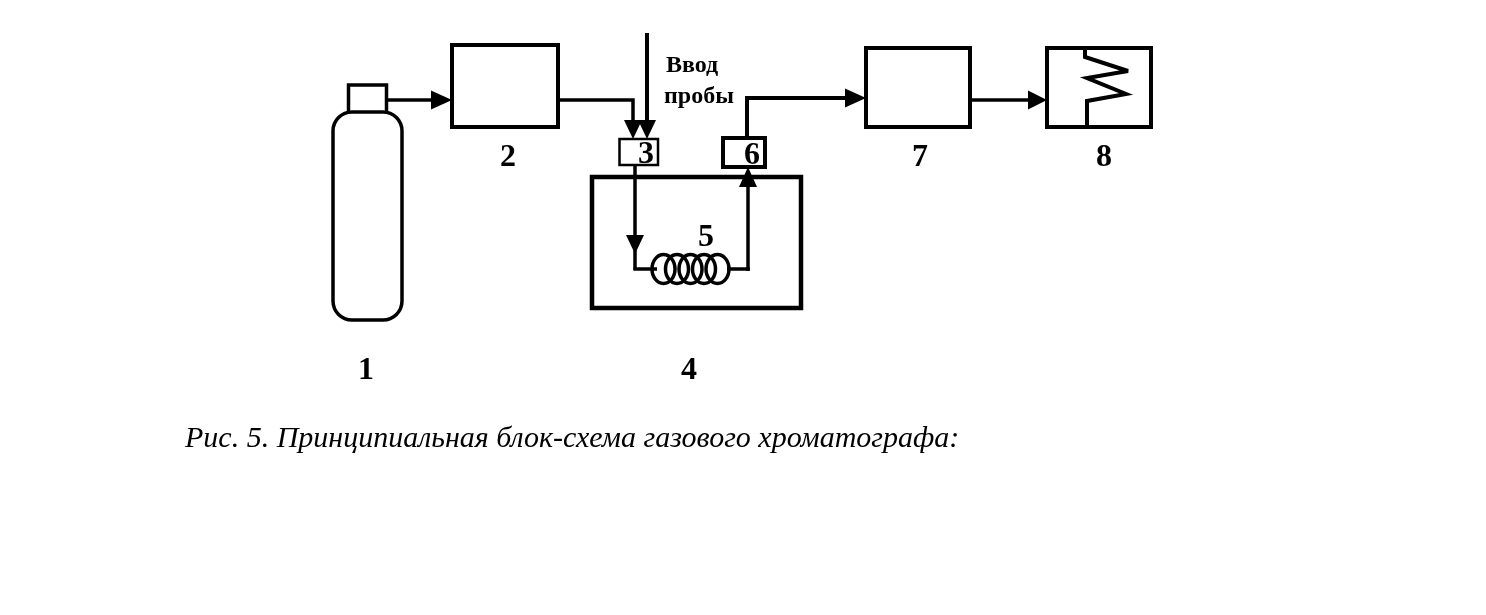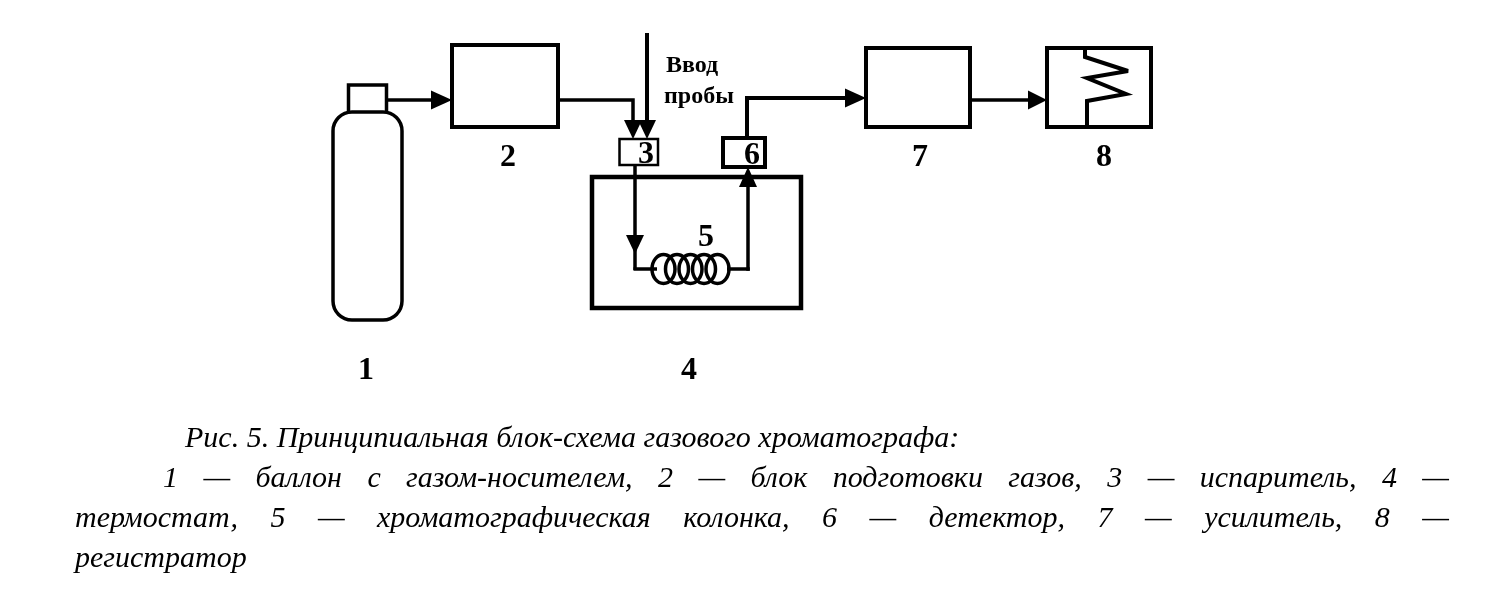--- a/index.html
+++ b/index.html
@@ -122,16 +122,15 @@
     <text class="num" x="752" y="164" text-anchor="middle">6</text>
     <text class="num" x="920" y="166" text-anchor="middle">7</text>
     <text class="num" x="1104" y="166" text-anchor="middle">8</text>
 
     <text class="inj" x="666" y="72">Ввод</text>
     <text class="inj" x="664" y="103">пробы</text>
   </svg>
 
   <div class="caption">
     <p class="caption-title">Рис. 5. Принципиальная блок-схема газового хроматографа:</p>
-    <p class="caption-body">1 — баллон с газом-носителем, 2 — блок подготовки газов, 3 — испаритель, 4 — термостат, 5 — хроматографическая колонка, 6 — детектор, 7 — усилитель, 8 — регистратор</p>
   </div>
 
 </div>
 
 </body></html>

